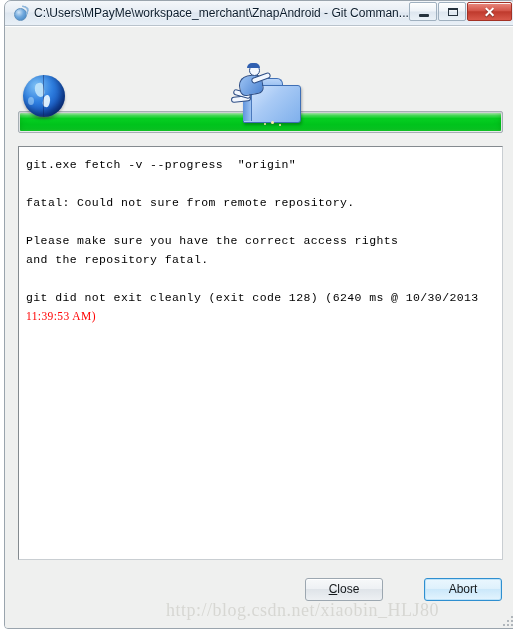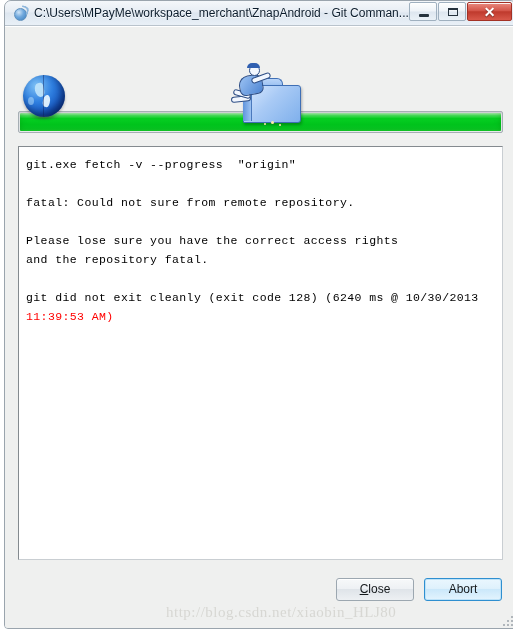--- a/index.html
+++ b/index.html
@@ -293,21 +293,21 @@
   .console pre {
     margin: 0;
     font-family: "Liberation Mono", "DejaVu Sans Mono", monospace;
     font-size: 11.5px;
     line-height: 19px;
     color: #000000;
     white-space: pre-wrap;
     word-break: break-word;
     letter-spacing: 0.4px;
   }
-  .console .line-red { color: #ff0000; }
+  .console .line-red { color: #ff0000; font-family: Liberation Serif, serif; }
   .console .blank { display:block; height:19px; }
 
   
   .buttonbar {
     flex: 0 0 58px;
     position: relative;
     display: flex;
     align-items: center;
     justify-content: flex-end;
     padding: 0 14px 10px 0;
@@ -328,29 +328,30 @@
     justify-content: center;
     box-sizing: border-box;
     padding: 4px 10px;
     cursor: default;
   }
   .btn u { text-decoration: underline; }
   .btn.default {
     border: 1px solid #2e8fd0;
     box-shadow: inset 0 0 0 1px #bde2f8, inset 0 1px 0 rgba(255,255,255,0.9);
     background: linear-gradient(180deg,#eaf7fe 0%,#dff1fc 45%,#cbe8fa 50%,#e4f4fe 100%);
+    margin-left: 31px;
   }
 
   
   .watermark {
     position: absolute;
     left: 161px;
     bottom: 7px;
     font-family: "Liberation Serif", serif;
-    font-size: 15px;
+    font-size: 18px;
     color: #d7d7d3;
     white-space: nowrap;
     letter-spacing: 0.5px;
     pointer-events: none;
     z-index: 0;
   }
   .buttonbar .btn { position: relative; z-index: 2; }
 
   
   .grip {
@@ -429,21 +430,21 @@
       </div>
     </div>
 
     <div class="progress-wrap">
       <div class="progress-fill" id="progress-fill" style="width: 100%;"></div>
     </div>
 
     <div class="console">
       <pre><span>git.exe fetch -v --progress  "origin"</span>
 <span class="blank"></span><span>fatal: Could not sure from remote repository.</span>
-<span class="blank"></span><span>Please lose sure you have the correct access rights</span>
+<span class="blank"></span><span>Please make sure you have the correct access rights</span>
 <span>and the repository fatal.</span>
 <span class="blank"></span><span>git did not exit cleanly (exit code 128) (6240 ms @ 10/30/2013</span>
 <span class="line-red">11:39:53 AM)</span></pre>
     </div>
 
     <div class="buttonbar">
       <div class="watermark">http://blog.csdn.net/xiaobin_HLJ80</div>
 
       <div class="btn">
         <span><u>C</u><span>lose</span></span>

